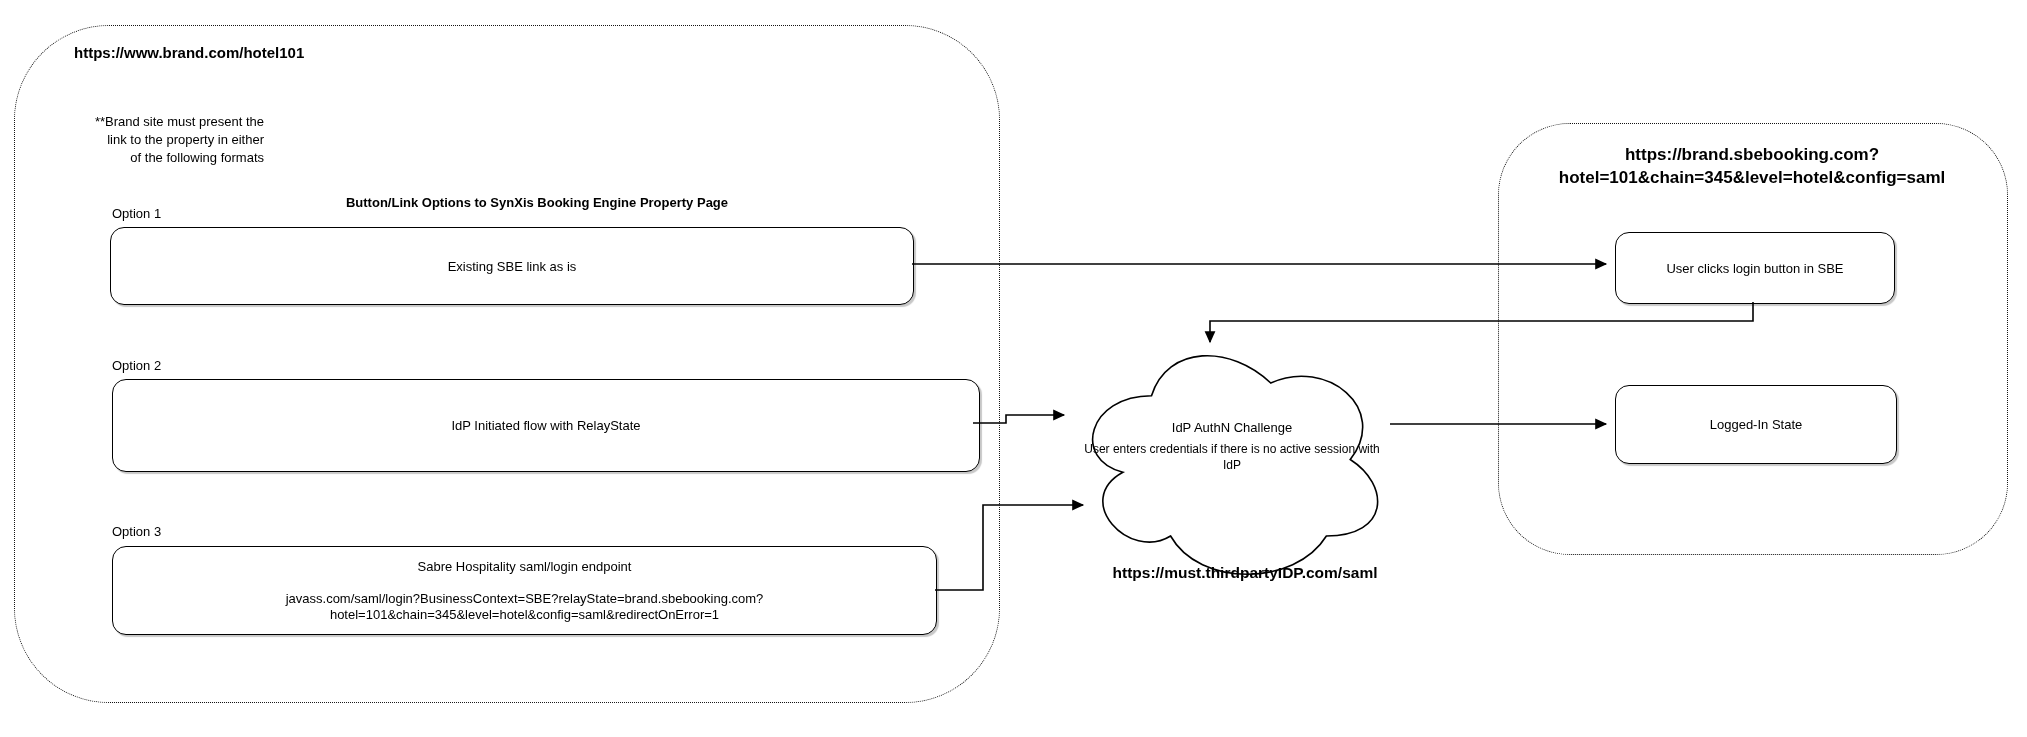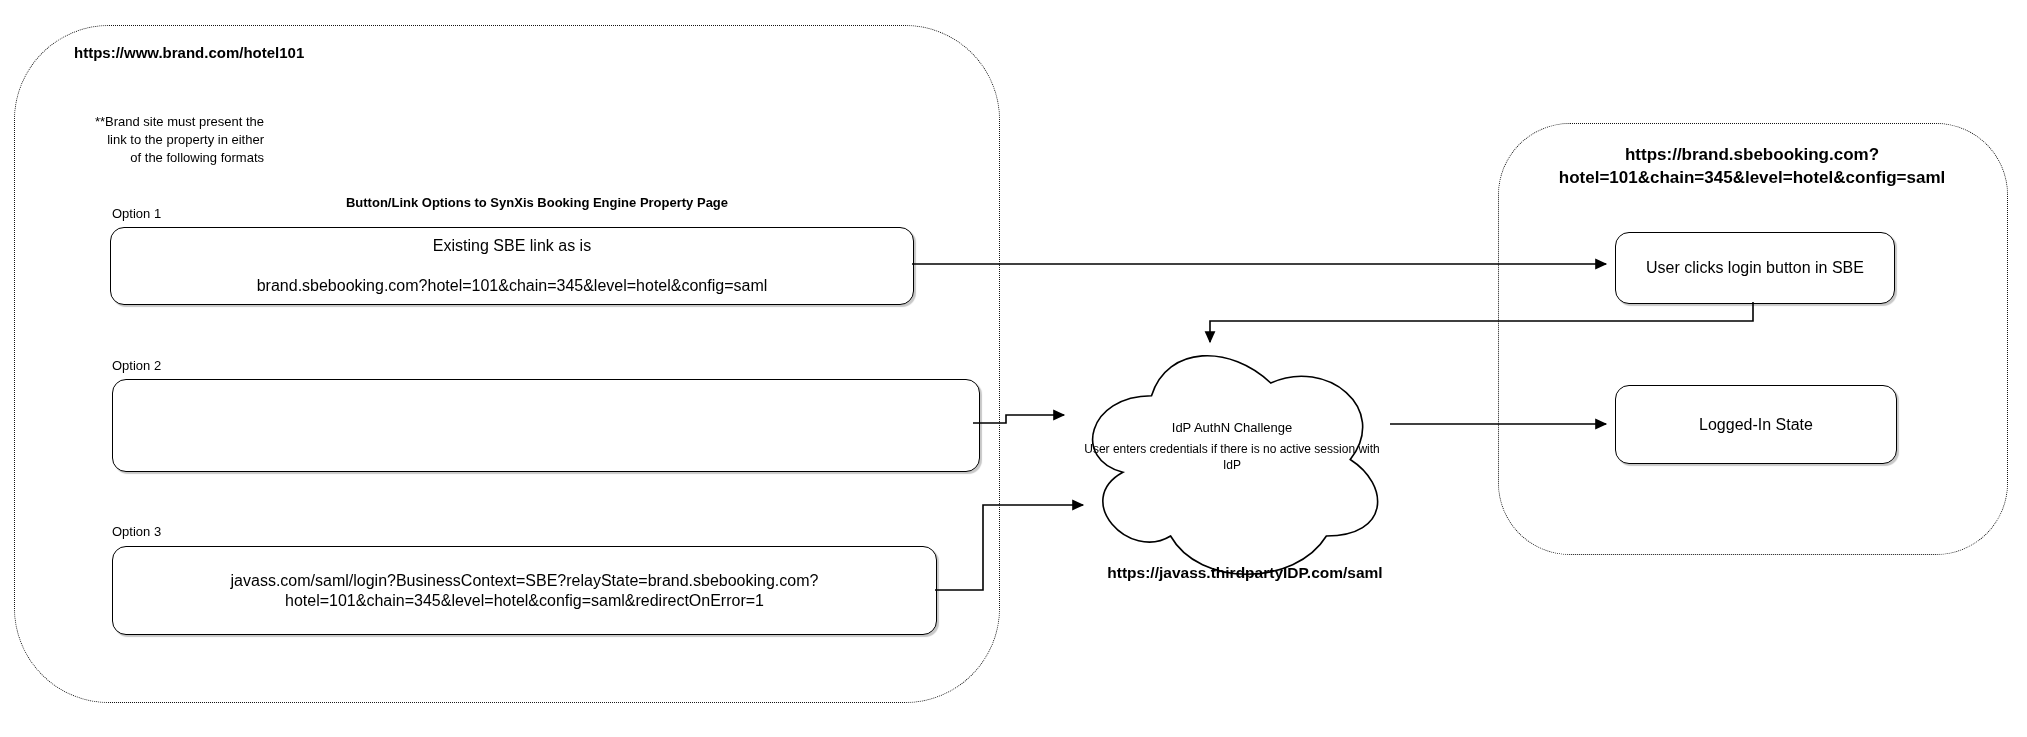--- a/index.html
+++ b/index.html
@@ -24,21 +24,21 @@
   .opt-label{font-size:13px;}
   .flow-box{
     position:absolute;
     background:#ffffff;
     border:1.8px solid #000;
     border-radius:14px;
     box-shadow:2px 2px 1px rgba(0,0,0,0.22);
     display:flex;flex-direction:column;
     align-items:center;justify-content:center;
     text-align:center;
-    font-size:16px;
+    font-size:13px;
   }
   .flow-box .box-title{width:100%;}
   .flow-box .box-url{width:100%;white-space:pre-line;line-height:1.2;}
   .gap21{gap:21px;}
   .gap18{gap:17px;}
   .right-header{
     font-weight:bold;font-size:17px;text-align:center;
     white-space:pre-line;line-height:1.35;
   }
   .cloud-title{font-size:13px;text-align:center;}
@@ -55,49 +55,50 @@
 
 <div class="abs note" style="left:46px;top:113px;width:218px;">**Brand site must present the
 link to the property in either
 of the following formats</div>
 
 <div class="abs heading" style="left:230px;top:195px;width:614px;">Button/Link Options to SynXis Booking Engine Property Page</div>
 
 <div class="abs opt-label" style="left:112px;top:206px;">Option 1</div>
 <div class="flow-box gap21" style="left:110px;top:227px;width:802px;height:76px;">
   <div class="box-title">Existing SBE link as is</div>
-  <div class="box-url">brand.sbebooking.com?hotel=101&amp;chain=345&amp;level=hotel&amp;config=saml</div>
 </div>
 
 <div class="abs opt-label" style="left:112px;top:358px;">Option 2</div>
 <div class="flow-box gap21" style="left:112px;top:379px;width:866px;height:91px;">
+  <div class="box-title">IdP Initiated flow with RelayState</div>
 </div>
 
 <div class="abs opt-label" style="left:112px;top:524px;">Option 3</div>
 <div class="flow-box gap18" style="left:112px;top:546px;width:823px;height:87px;">
+  <div class="box-title">Sabre Hospitality saml/login endpoint</div>
   <div class="box-url">javass.com/saml/login?BusinessContext=SBE?relayState=brand.sbebooking.com?
 hotel=101&amp;chain=345&amp;level=hotel&amp;config=saml&amp;redirectOnError=1</div>
 </div>
 
 <svg class="abs" style="left:1072px;top:332px;" width="318" height="255" viewBox="0 0 100 70" preserveAspectRatio="none">
   <path d="M 25 17.5
            C 5 17.5 0 35 16 38.5
            C 0 46.2 18 63 31 56
            C 40 70 70 70 80 56
            C 100 56 100 42 87.5 35
            C 100 21 80 7 62.5 14
            C 50 3.5 30 3.5 25 17.5 Z" fill="#ffffff" stroke="#000000" stroke-width="1.6" vector-effect="non-scaling-stroke"></path>
 </svg>
 
 <div class="abs cloud-title" style="left:1082px;top:420px;width:300px;">IdP AuthN Challenge</div>
 
 <div class="abs cloud-sub" style="left:1047px;top:441px;width:370px;">User enters credentials if there is no active session with
 IdP</div>
 
-<div class="abs idp-url" style="left:1055px;top:564px;width:380px;">https://javass.thirdpartyIDP.com/saml</div>
+<div class="abs idp-url" style="left:1055px;top:564px;width:380px;">https://must.thirdpartyIDP.com/saml</div>
 
 <div class="dashed-container right-container"></div>
 
 <div class="abs right-header" style="left:1508px;top:144px;width:488px;">https://brand.sbebooking.com?
 hotel=101&amp;chain=345&amp;level=hotel&amp;config=saml</div>
 
 <div class="flow-box" style="left:1615px;top:232px;width:278px;height:70px;">
   <div class="box-title">User clicks login button in SBE</div>
 </div>
 

